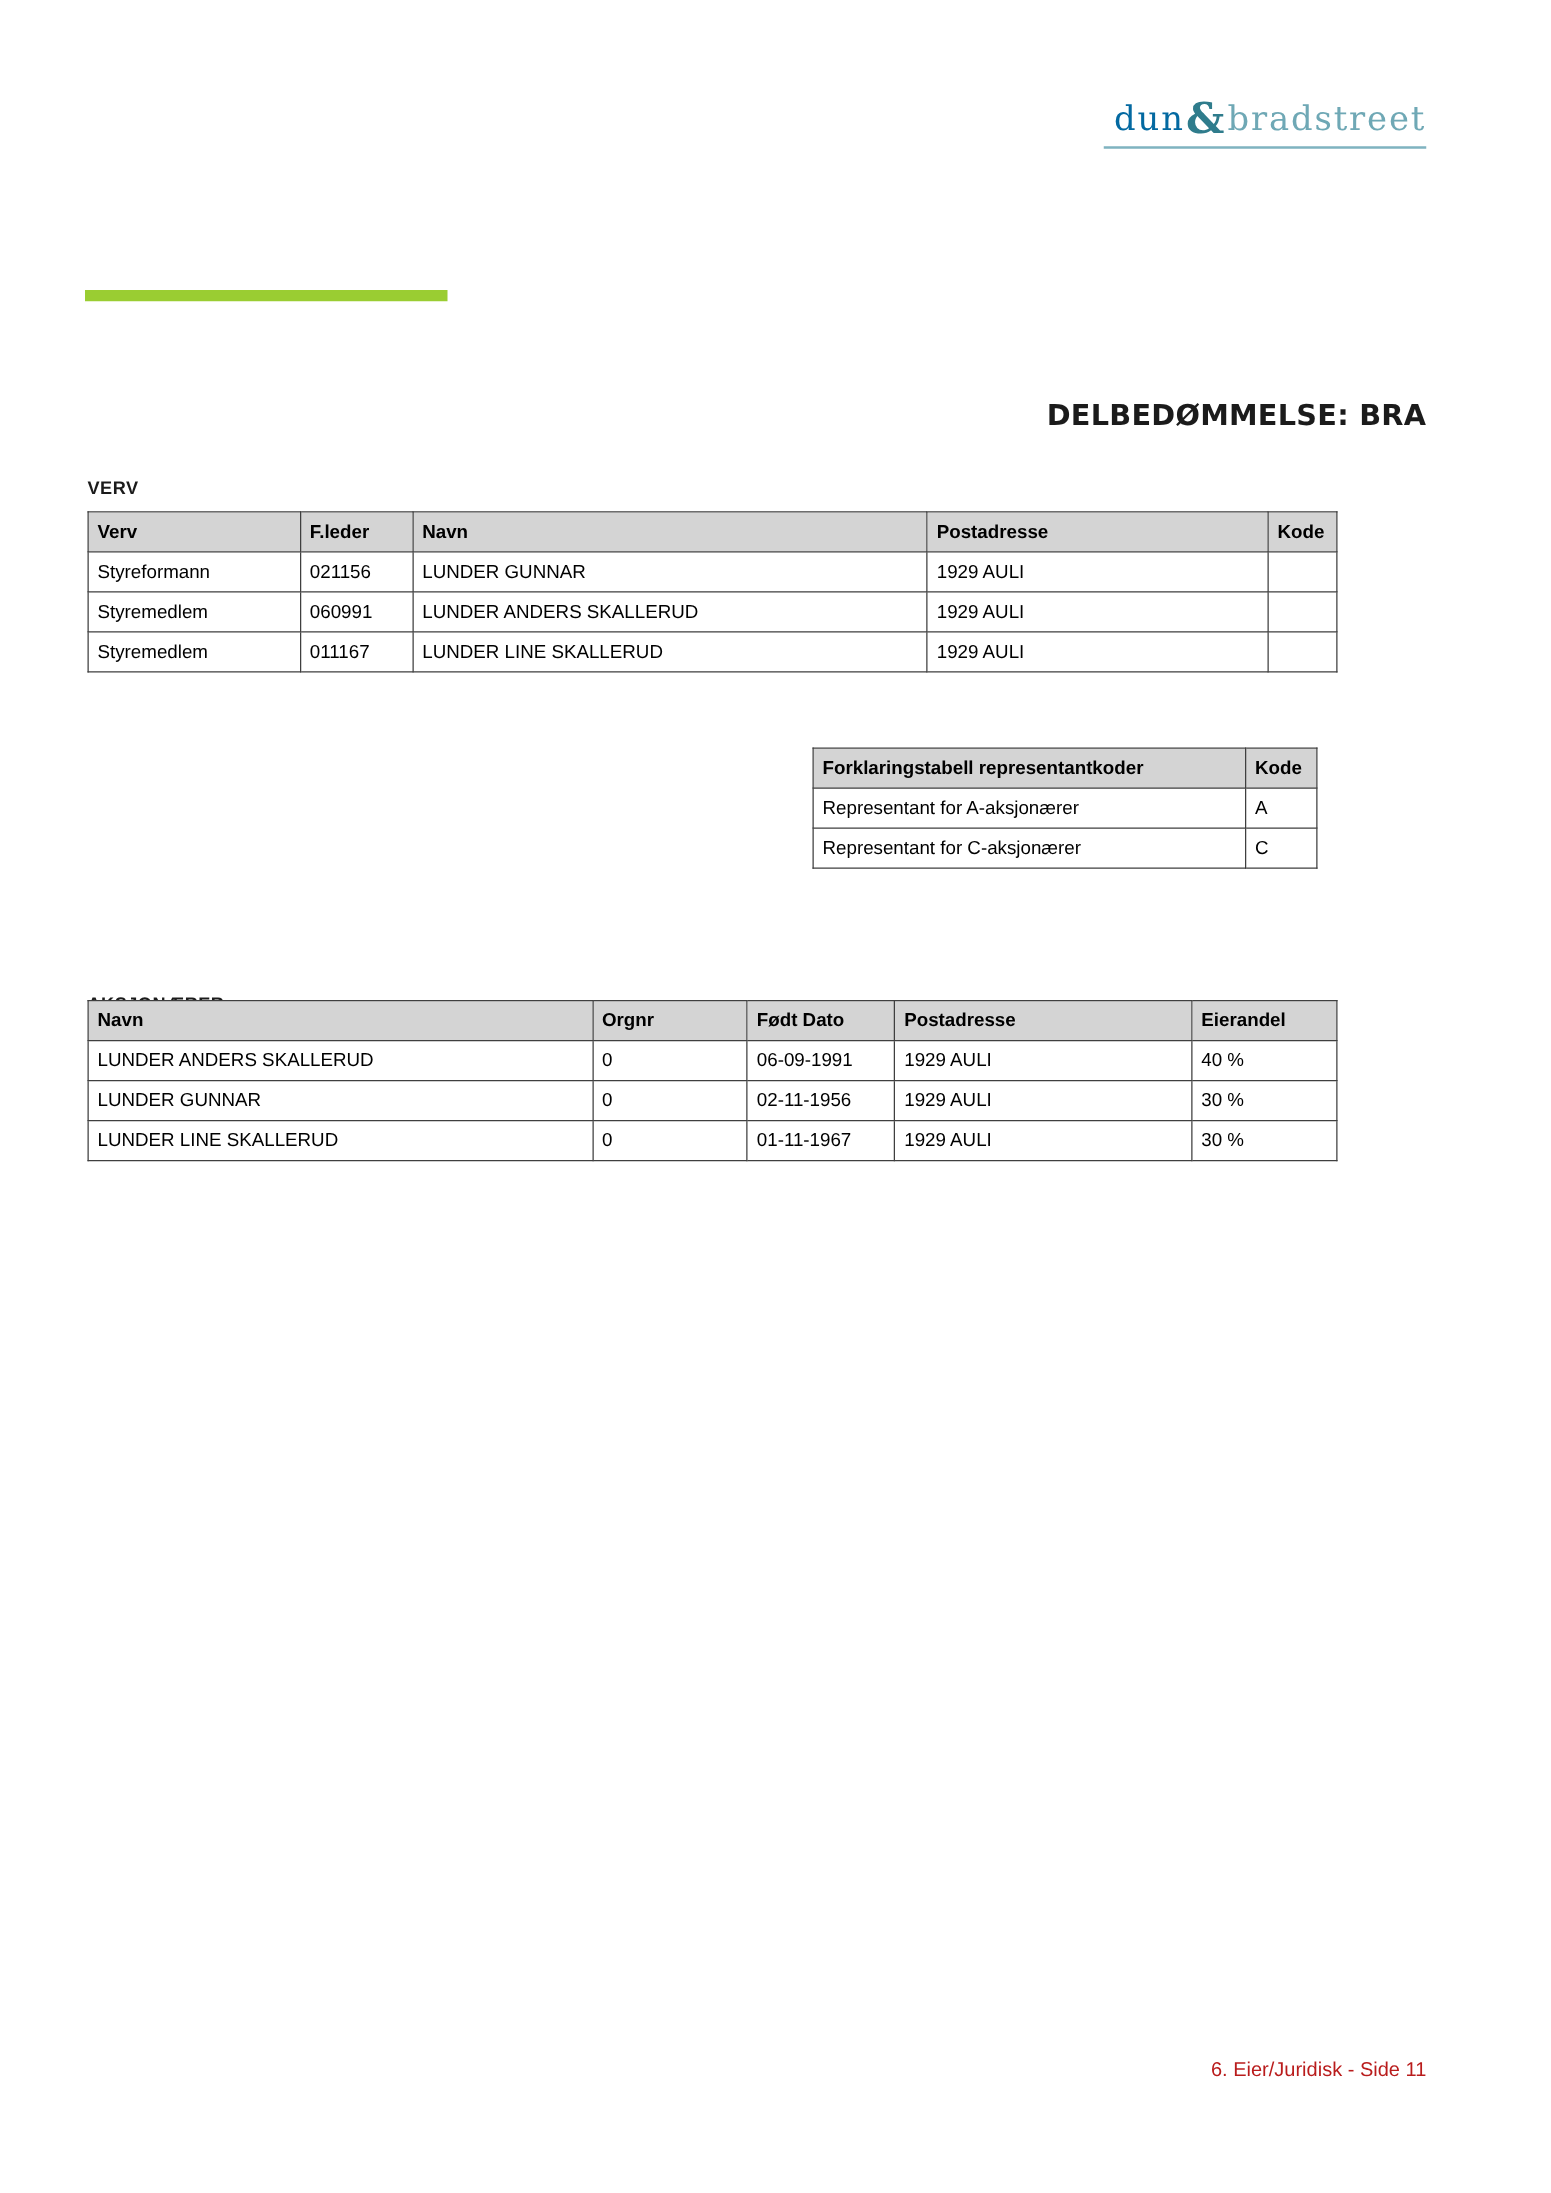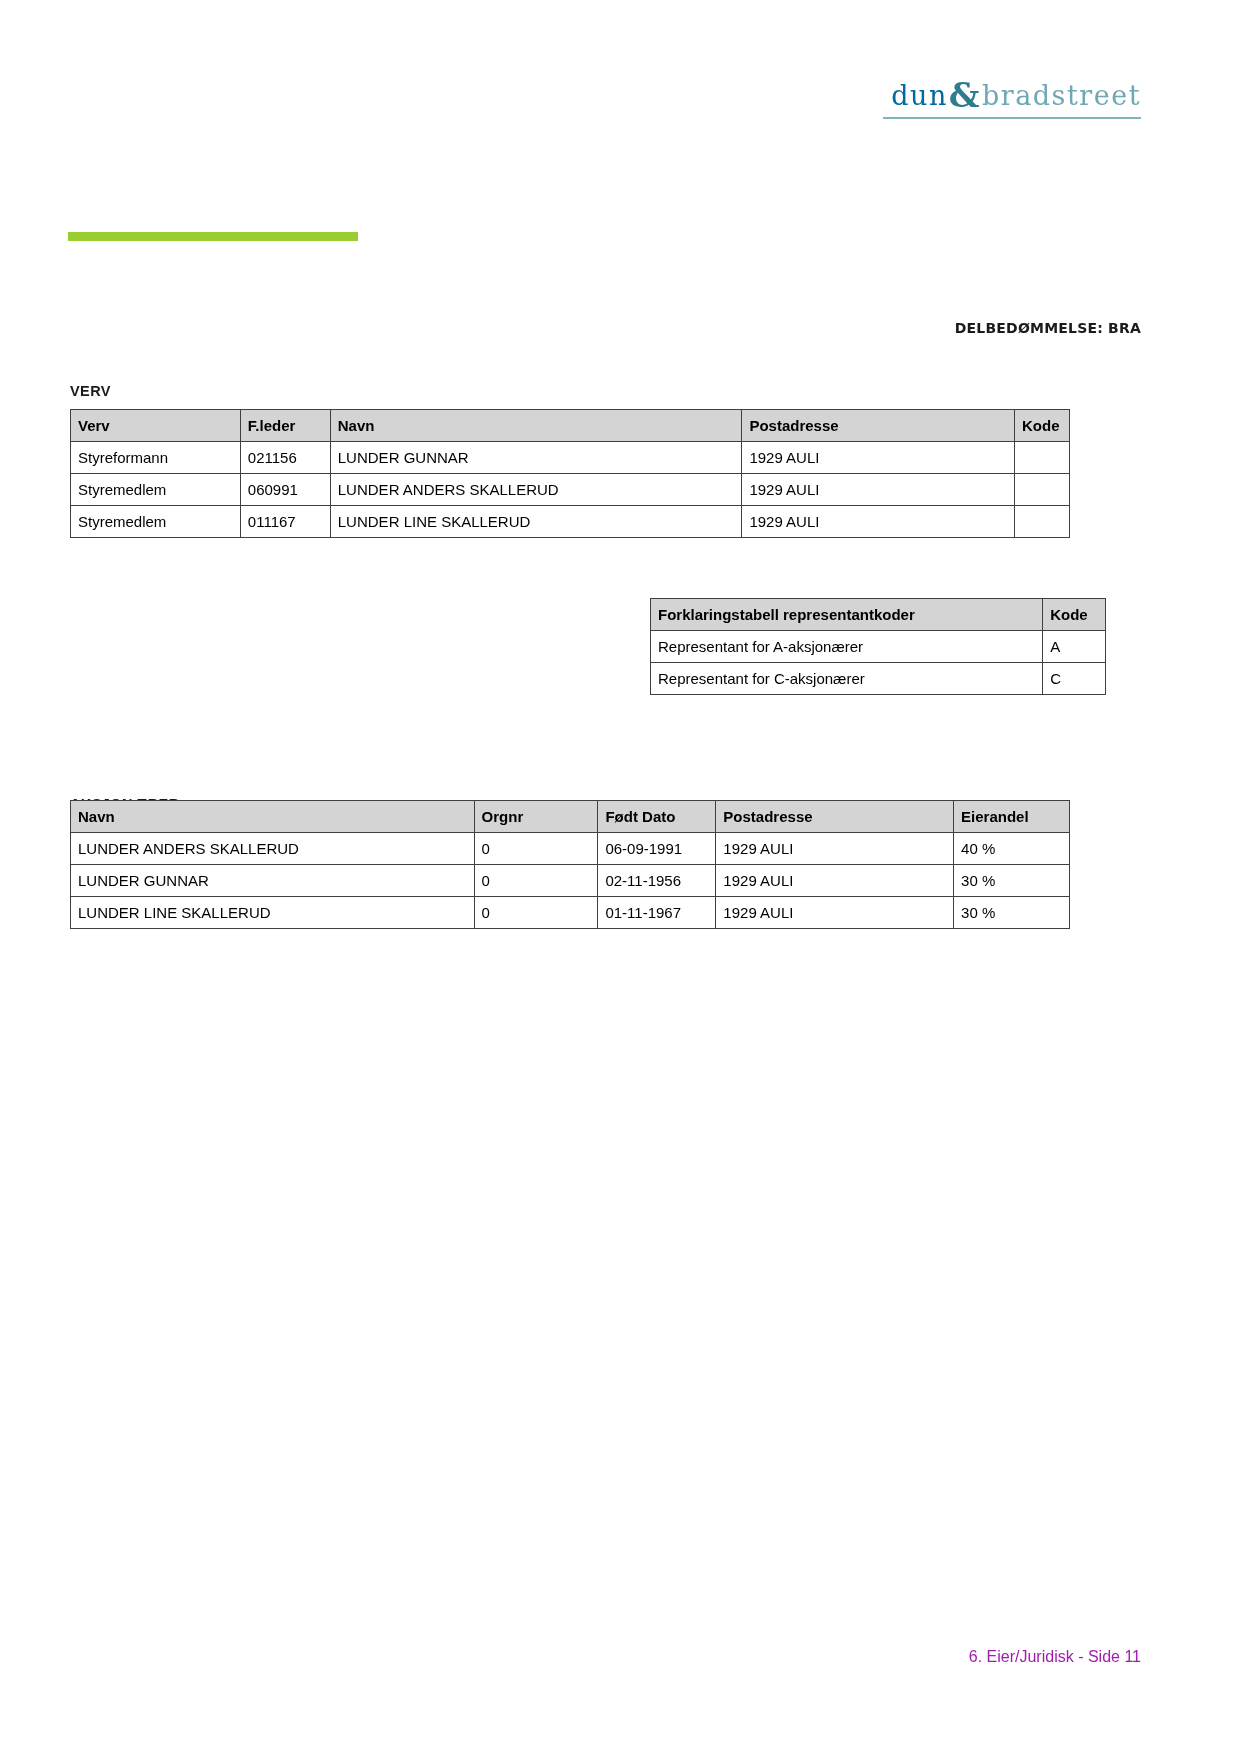--- a/index.html
+++ b/index.html
@@ -72,21 +72,21 @@
     background: #9acd32;
   }
 
   
   .subrating {
     position: absolute;
     top: 320px;
     right: 100px;
     font-family: "DejaVu Sans", sans-serif;
     font-weight: bold;
-    font-size: 14px;
+    font-size: 23px;
     letter-spacing: 0.2px;
     color: #1b1b1b;
   }
 
   
   .section-label {
     position: absolute;
     font-family: "Liberation Sans", sans-serif;
     font-weight: bold;
     font-size: 14.5px;
@@ -118,38 +118,38 @@
     font-weight: bold;
   }
 
   #table-verv { top: 409px; left: 70px; width: 1000px; }
   #table-verv col.c0 { width: 170px; }
   #table-verv col.c1 { width: 90px; }
   #table-verv col.c2 { width: 412px; }
   #table-verv col.c3 { width: 273px; }
   #table-verv col.c4 { width: 55px; }
 
-  #table-koder { top: 598px; left: 650px; width: 456px; }
+  #table-koder { top: 598px; left: 650px; width: 404px; }
   #table-koder col.c0 { width: 362px; }
   #table-koder col.c1 { width: 58px; }
 
   #table-aksjonaerer { top: 800px; left: 70px; width: 1000px; }
   #table-aksjonaerer col.c0 { width: 404px; }
   #table-aksjonaerer col.c1 { width: 124px; }
   #table-aksjonaerer col.c2 { width: 118px; }
   #table-aksjonaerer col.c3 { width: 238px; }
   #table-aksjonaerer col.c4 { width: 116px; }
 
   
   .footer {
     position: absolute;
     bottom: 88px;
     right: 100px;
     font-size: 16px;
-    color: #a21caf;
+    color: #b91c1c;
   }
 </style>
 </head>
 <body>
 
 <div class="page">
 
   <div class="logo">
     <span class="part1">dun</span><span class="amp">&amp;</span><span class="part2">bradstreet</span>
   </div>

